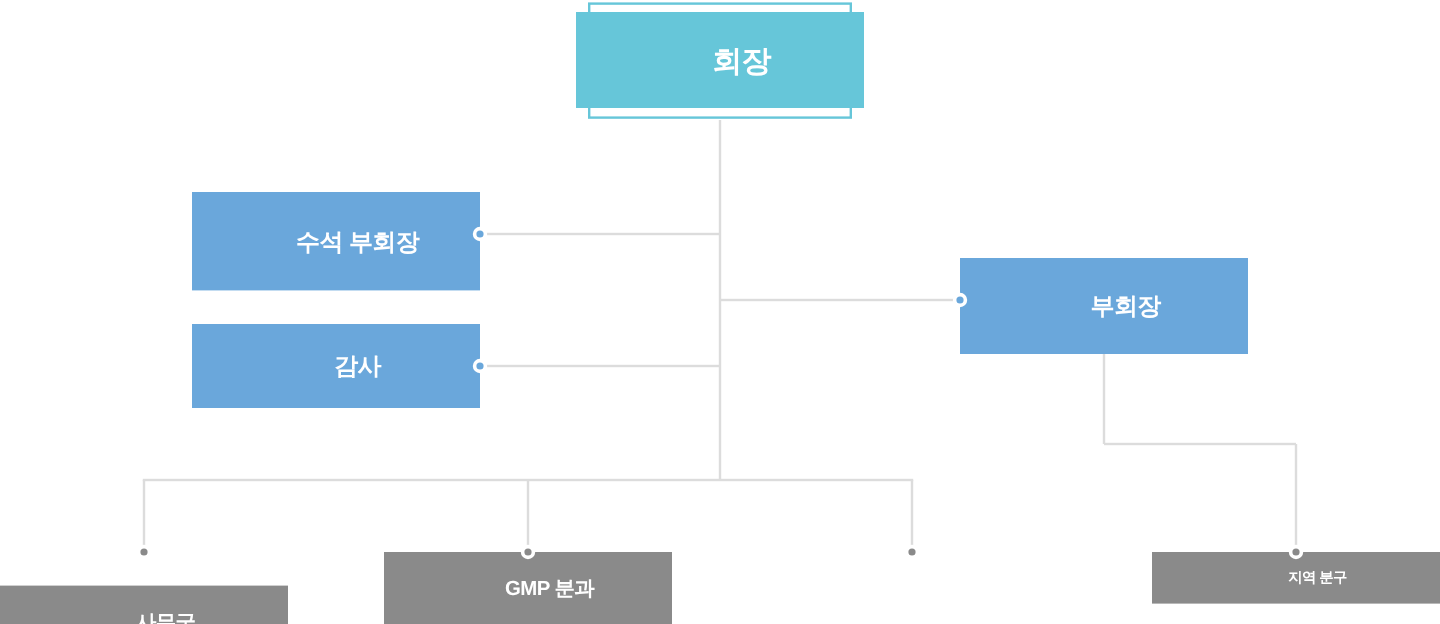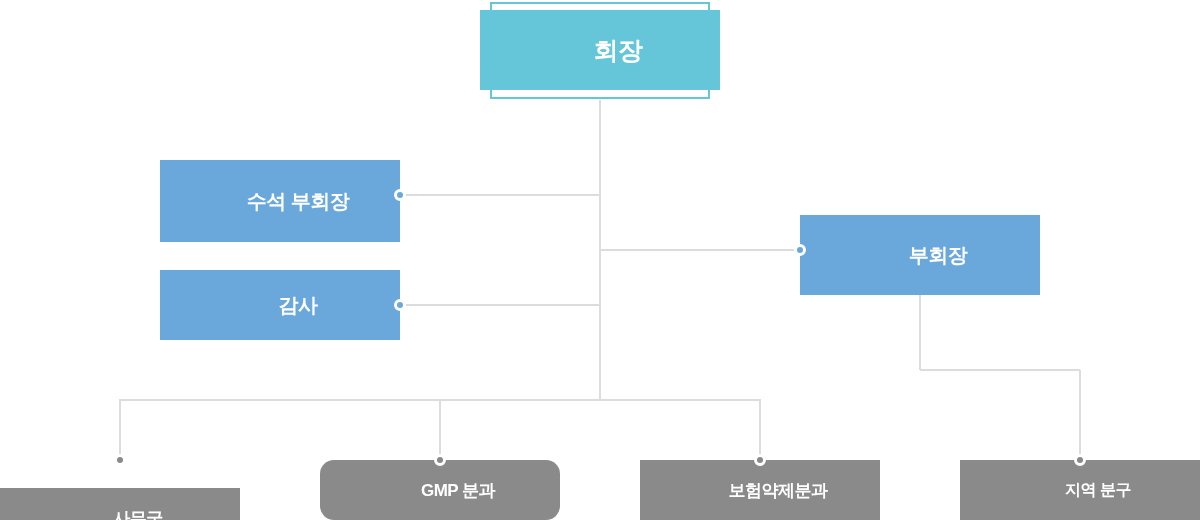--- a/index.html
+++ b/index.html
@@ -42,23 +42,23 @@
   .chairman {
     left: 480px; top: 10px;
     width: 240px; height: 80px;
     font-size: 25px;
     z-index: 3;
   }
   .svc      { left: 160px; top: 160px; width: 240px; height: 82px; font-size: 20px; z-index: 3; }
   .auditor  { left: 160px; top: 270px; width: 240px; height: 70px; font-size: 20px; z-index: 3; text-align: center; }
   .vc       { left: 800px; top: 215px; width: 240px; height: 80px; font-size: 20px; z-index: 3; }
   .b1 { left: 0px;    top: 488px; width: 240px; height: 60px; font-size: 17px; z-index: 3; }
-  .b2 { left: 320px;  top: 460px; width: 240px; height: 60px; font-size: 17px; z-index: 3; border-radius: 14px; }
+  .b2 { left: 320px;  top: 460px; width: 240px; height: 60px; font-size: 17px; z-index: 3; }
   .b3 { left: 640px;  top: 460px; width: 240px; height: 60px; font-size: 17px; z-index: 3; }
-  .b4 { left: 960px;  top: 460px; width: 240px; height: 60px; font-size: 16px; z-index: 3; }
+  .b4 { left: 960px;  top: 460px; width: 240px; height: 43px; font-size: 12px; z-index: 3; }
 
   
   .line {
     position: absolute;
     background: var(--line, #dcdcdc);
     z-index: 1;
   }
   .line.v { width: 2px; }
   .line.h { height: 2px; }
 
@@ -112,21 +112,20 @@
   <div class="line v vc-drop"></div>
   <div class="line h vc-h"></div>
   <div class="line v vc-leg"></div>
 
   <div class="node node--blue svc">수석 부회장</div>
   <div class="node node--blue auditor">감사</div>
   <div class="node node--blue vc">부회장</div>
 
   <div class="node node--gray b1">사무국</div>
   <div class="node node--gray b2">GMP 분과</div>
-  <div class="node node--gray b3">보험약제분과</div>
   <div class="node node--gray b4">지역 분구</div>
 
   <div class="dot dot--blue dot-svc"></div>
   <div class="dot dot--blue dot-auditor"></div>
   <div class="dot dot--blue dot-vc"></div>
   <div class="dot dot--gray dot-b1"></div>
   <div class="dot dot--gray dot-b2"></div>
   <div class="dot dot--gray dot-b3"></div>
   <div class="dot dot--gray dot-b4"></div>
 

